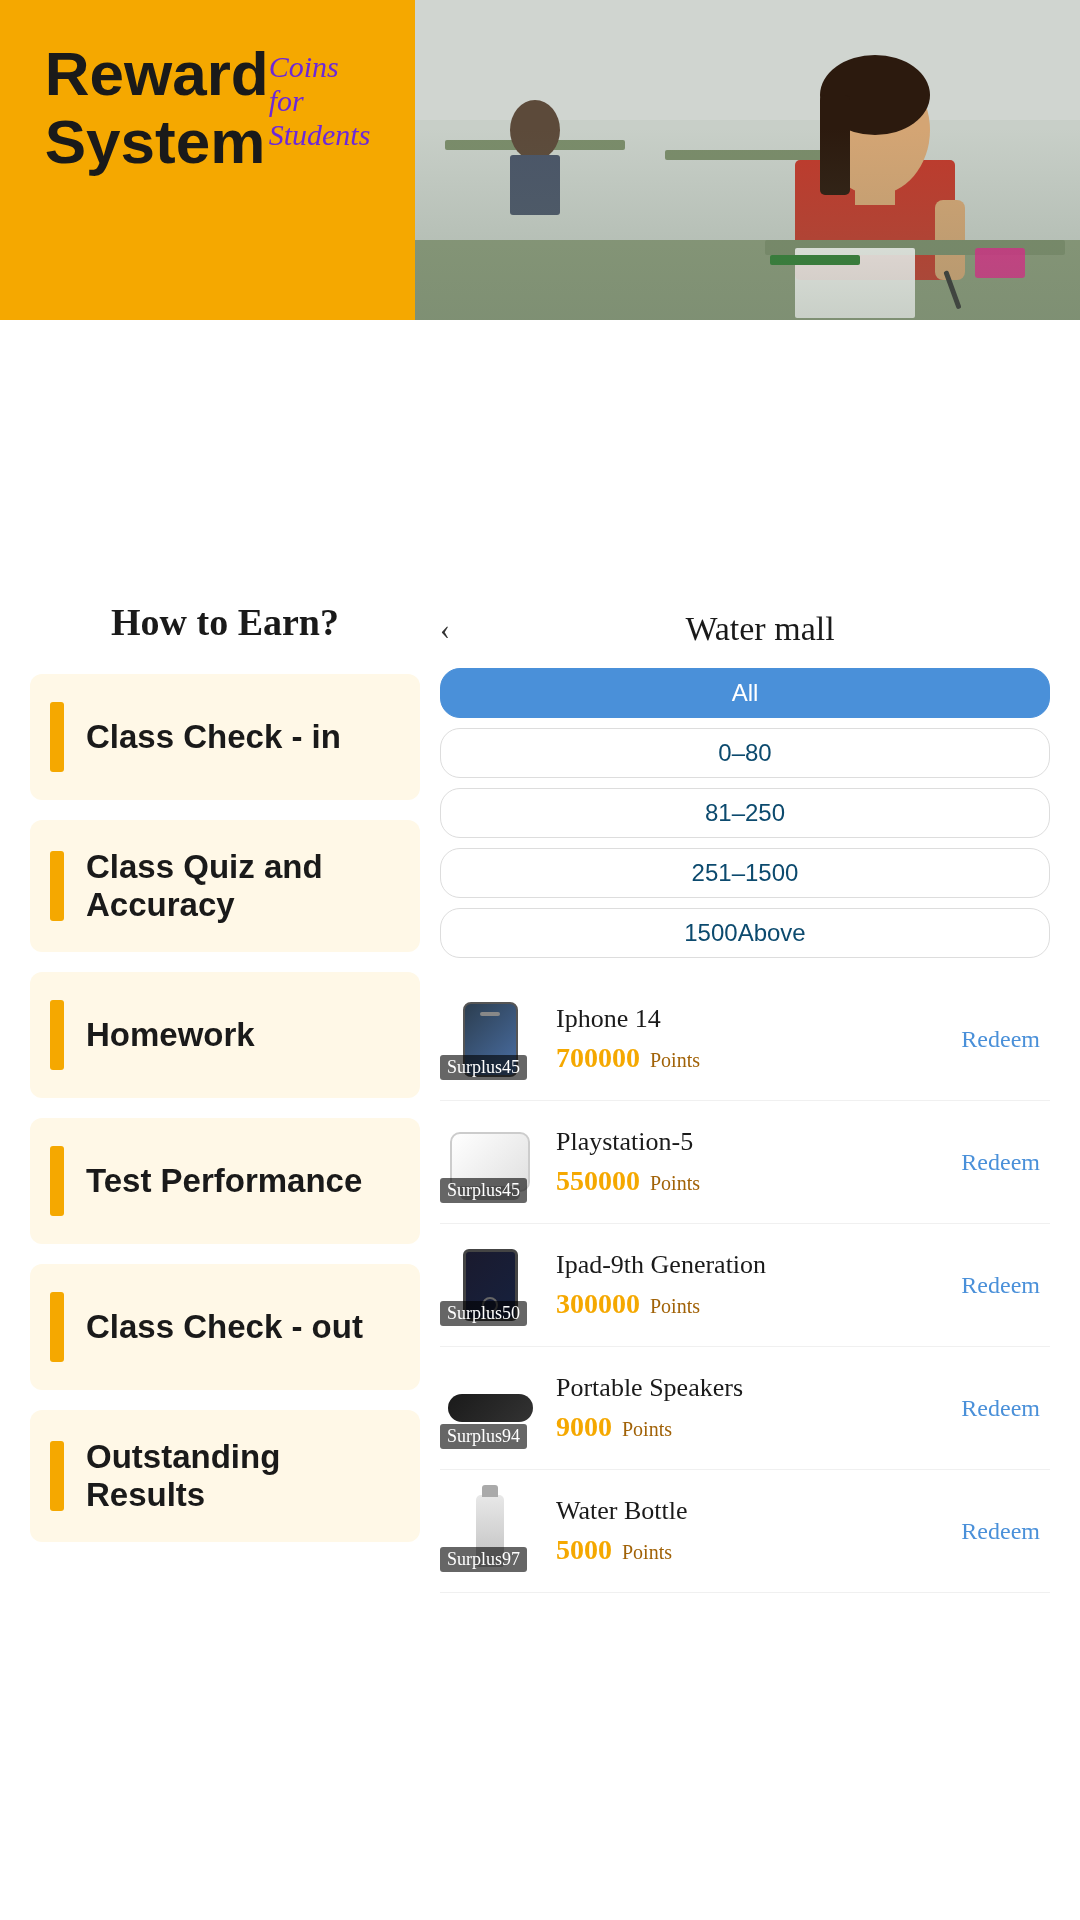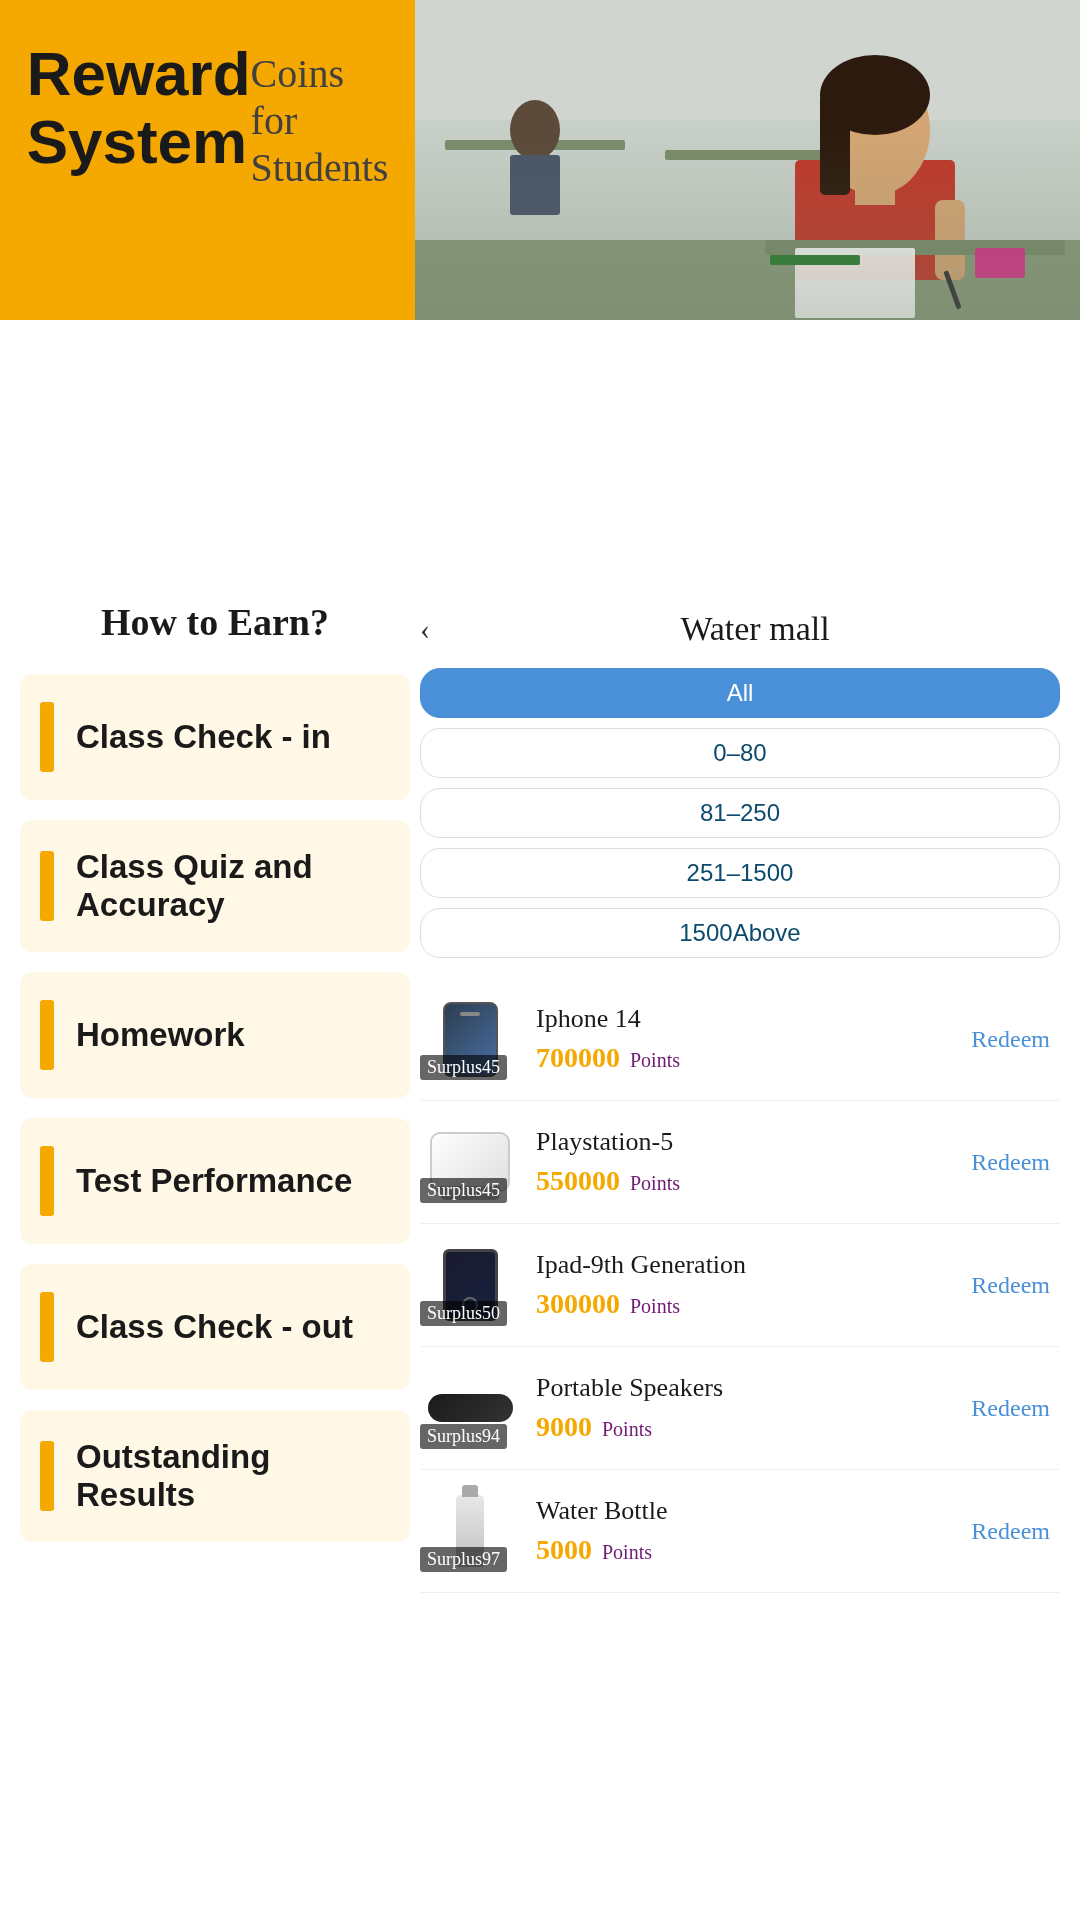--- a/index.html
+++ b/index.html
@@ -22,23 +22,24 @@
       padding: 40px 50px;
     }
     .header-title {
       font-size: 62px;
       font-weight: 900;
       color: #1a1a1a;
       line-height: 1.1;
       font-family: 'Arial Black', sans-serif;
     }
     .header-subtitle {
-      font-size: 40px;
-      color: #404040;
+      font-size: 30px;
+      color: #6d28d9;
       margin-top: 10px;
+      font-style: italic;
       font-family: Georgia, serif;
     }
     .header-right {
       flex: 1;
       background: #ccc;
       position: relative;
       overflow: hidden;
     }
     .classroom-img {
       width: 100%;
@@ -55,22 +56,22 @@
       background: linear-gradient(180deg, transparent 0%, rgba(100,120,100,0.3) 100%);
     }
 
     
     .spacer { height: 280px; background: #fff; }
 
     
     .main-content {
       display: flex;
       width: 100%;
-      padding: 0 20px;
-      gap: 10px;
+      padding: 0 30px;
+      gap: 20px;
     }
 
     
     .left-column {
       width: 390px;
       flex-shrink: 0;
     }
     .how-to-earn-title {
       font-size: 38px;
       font-weight: 700;
@@ -188,21 +189,21 @@
       margin-bottom: 8px;
       font-family: Georgia, serif;
     }
     .product-price {
       font-size: 28px;
       color: #F5A800;
       font-weight: 700;
     }
     .product-price-label {
       font-size: 20px;
-      color: #701a75;
+      color: #a16207;
       margin-left: 6px;
     }
     .redeem-btn {
       font-size: 24px;
       color: #4A90D9;
       cursor: pointer;
       padding: 6px 10px;
       font-family: Liberation Serif, serif;
     }
 

